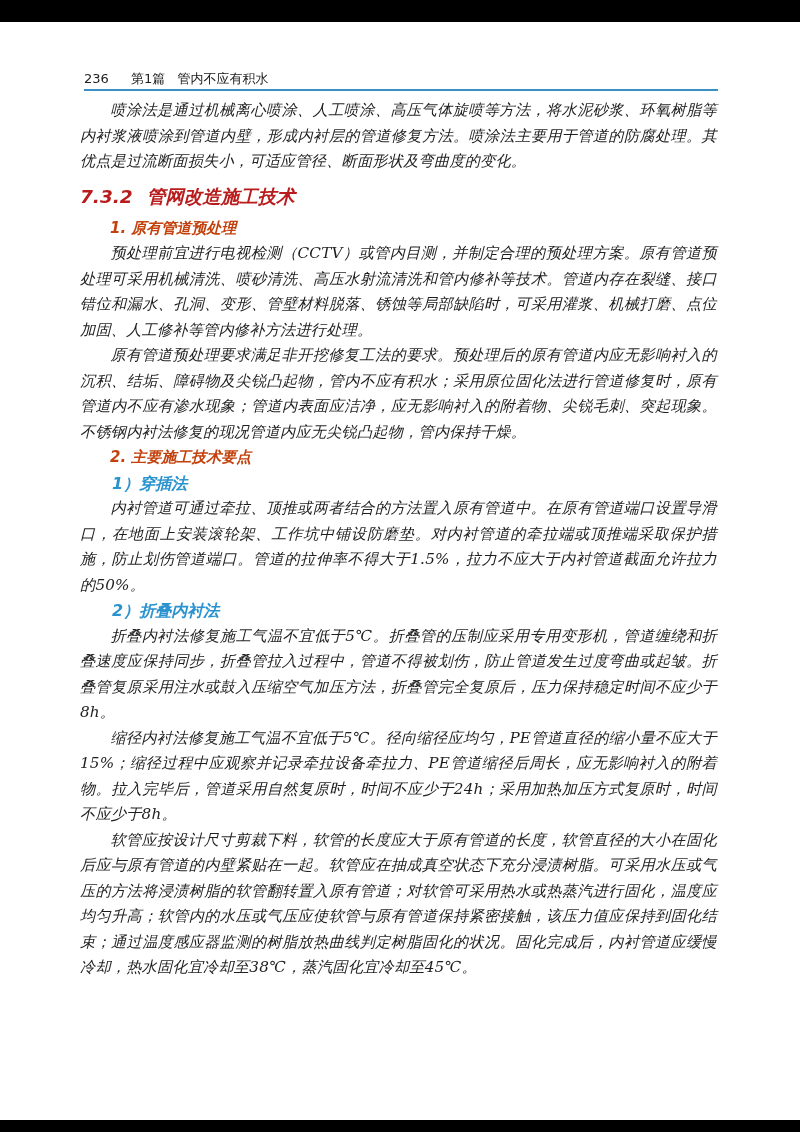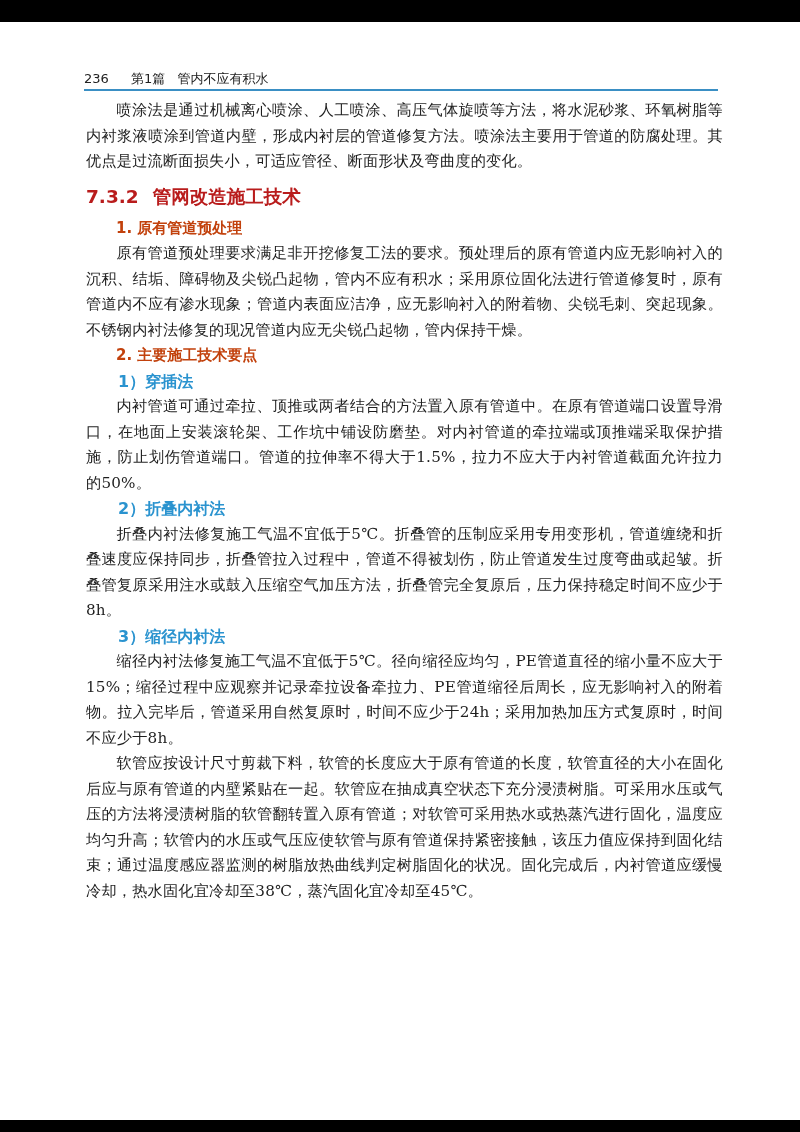--- a/index.html
+++ b/index.html
@@ -3,21 +3,21 @@
 <meta charset="utf-8">
 <style>
   html, body { margin:0; padding:0; }
   body { width:800px; height:1132px; background:#ffffff; position:relative; overflow:hidden;
          font-family: "DejaVu Serif", "Liberation Serif", serif; color:#1e1e1e; }
   .band-top { position:absolute; left:0; top:0; width:800px; height:22px; background:#000; }
   .band-bottom { position:absolute; left:0; top:1120px; width:800px; height:12px; background:#000; }
   .running-head { position:absolute; left:84px; top:70px; font-family:"DejaVu Sans", sans-serif; font-size:13px; color:#222; }
   .running-head .pno { margin-right:18px; }
   .rule { position:absolute; left:84px; top:89px; width:634px; height:2px; background:#3a8fc4; }
-  .content { position:absolute; left:86px; top:98px; width:637px; }
+  .content { position:absolute; left:80px; top:98px; width:637px;font-style:italic; }
   p.para { margin:0; font-size:15.2px; line-height:25.5px; text-indent:2em; text-align:justify; letter-spacing:0.2px; }
   h2.section { margin:9px 0 6px 0; font-family:"DejaVu Sans", sans-serif; font-weight:bold; font-size:18.5px; color:#b91c1c; line-height:26px; }
   h2.section .num { margin-right:14px; }
   h3.sub { margin:0; padding-left:2em; font-family:"DejaVu Sans", sans-serif; font-weight:bold; font-size:15px; color:#c2410c; line-height:25.5px; }
   h4.subsub { margin:0; padding-left:2em; font-family:"DejaVu Sans", sans-serif; font-weight:bold; font-size:16px; color:#2a93cf; line-height:25.5px; }
 </style>
 </head>
 <body>
 
 <div class="band-top"></div>
@@ -30,29 +30,29 @@
 <div class="rule"></div>
 
 <div class="content">
   <p class="para">喷涂法是通过机械离心喷涂、人工喷涂、高压气体旋喷等方法，将水泥砂浆、环氧树脂等内衬浆液喷涂到管道内壁，形成内衬层的管道修复方法。喷涂法主要用于管道的防腐处理。其优点是过流断面损失小，可适应管径、断面形状及弯曲度的变化。</p>
 
   <h2 class="section">
     <span class="num">7.3.2</span><span>管网改造施工技术</span>
   </h2>
 
   <h3 class="sub">1. 原有管道预处理</h3>
+  <p class="para">预处理前宜进行电视检测（CCTV）或管内目测，并制定合理的预处理方案。原有管道预处理可采用机械清洗、喷砂清洗、高压水射流清洗和管内修补等技术。管道内存在裂缝、接口错位和漏水、孔洞、变形、管壁材料脱落、锈蚀等局部缺陷时，可采用灌浆、机械打磨、点位加固、人工修补等管内修补方法进行处理。</p>
   <p class="para">原有管道预处理要求满足非开挖修复工法的要求。预处理后的原有管道内应无影响衬入的沉积、结垢、障碍物及尖锐凸起物，管内不应有积水；采用原位固化法进行管道修复时，原有管道内不应有渗水现象；管道内表面应洁净，应无影响衬入的附着物、尖锐毛刺、突起现象。不锈钢内衬法修复的现况管道内应无尖锐凸起物，管内保持干燥。</p>
 
   <h3 class="sub">2. 主要施工技术要点</h3>
 
   <h4 class="subsub">1）穿插法</h4>
   <p class="para">内衬管道可通过牵拉、顶推或两者结合的方法置入原有管道中。在原有管道端口设置导滑口，在地面上安装滚轮架、工作坑中铺设防磨垫。对内衬管道的牵拉端或顶推端采取保护措施，防止划伤管道端口。管道的拉伸率不得大于1.5%，拉力不应大于内衬管道截面允许拉力的50%。</p>
 
   <h4 class="subsub">2）折叠内衬法</h4>
   <p class="para">折叠内衬法修复施工气温不宜低于5℃。折叠管的压制应采用专用变形机，管道缠绕和折叠速度应保持同步，折叠管拉入过程中，管道不得被划伤，防止管道发生过度弯曲或起皱。折叠管复原采用注水或鼓入压缩空气加压方法，折叠管完全复原后，压力保持稳定时间不应少于8h。</p>
 
-  <h4 class="subsub">3）缩径内衬法</h4>
   <p class="para">缩径内衬法修复施工气温不宜低于5℃。径向缩径应均匀，PE管道直径的缩小量不应大于15%；缩径过程中应观察并记录牵拉设备牵拉力、PE管道缩径后周长，应无影响衬入的附着物。拉入完毕后，管道采用自然复原时，时间不应少于24h；采用加热加压方式复原时，时间不应少于8h。</p>
 
   <p class="para">软管应按设计尺寸剪裁下料，软管的长度应大于原有管道的长度，软管直径的大小在固化后应与原有管道的内壁紧贴在一起。软管应在抽成真空状态下充分浸渍树脂。可采用水压或气压的方法将浸渍树脂的软管翻转置入原有管道；对软管可采用热水或热蒸汽进行固化，温度应均匀升高；软管内的水压或气压应使软管与原有管道保持紧密接触，该压力值应保持到固化结束；通过温度感应器监测的树脂放热曲线判定树脂固化的状况。固化完成后，内衬管道应缓慢冷却，热水固化宜冷却至38℃，蒸汽固化宜冷却至45℃。</p>
 </div>
 
 <div class="band-bottom"></div>
 
 </body></html>

